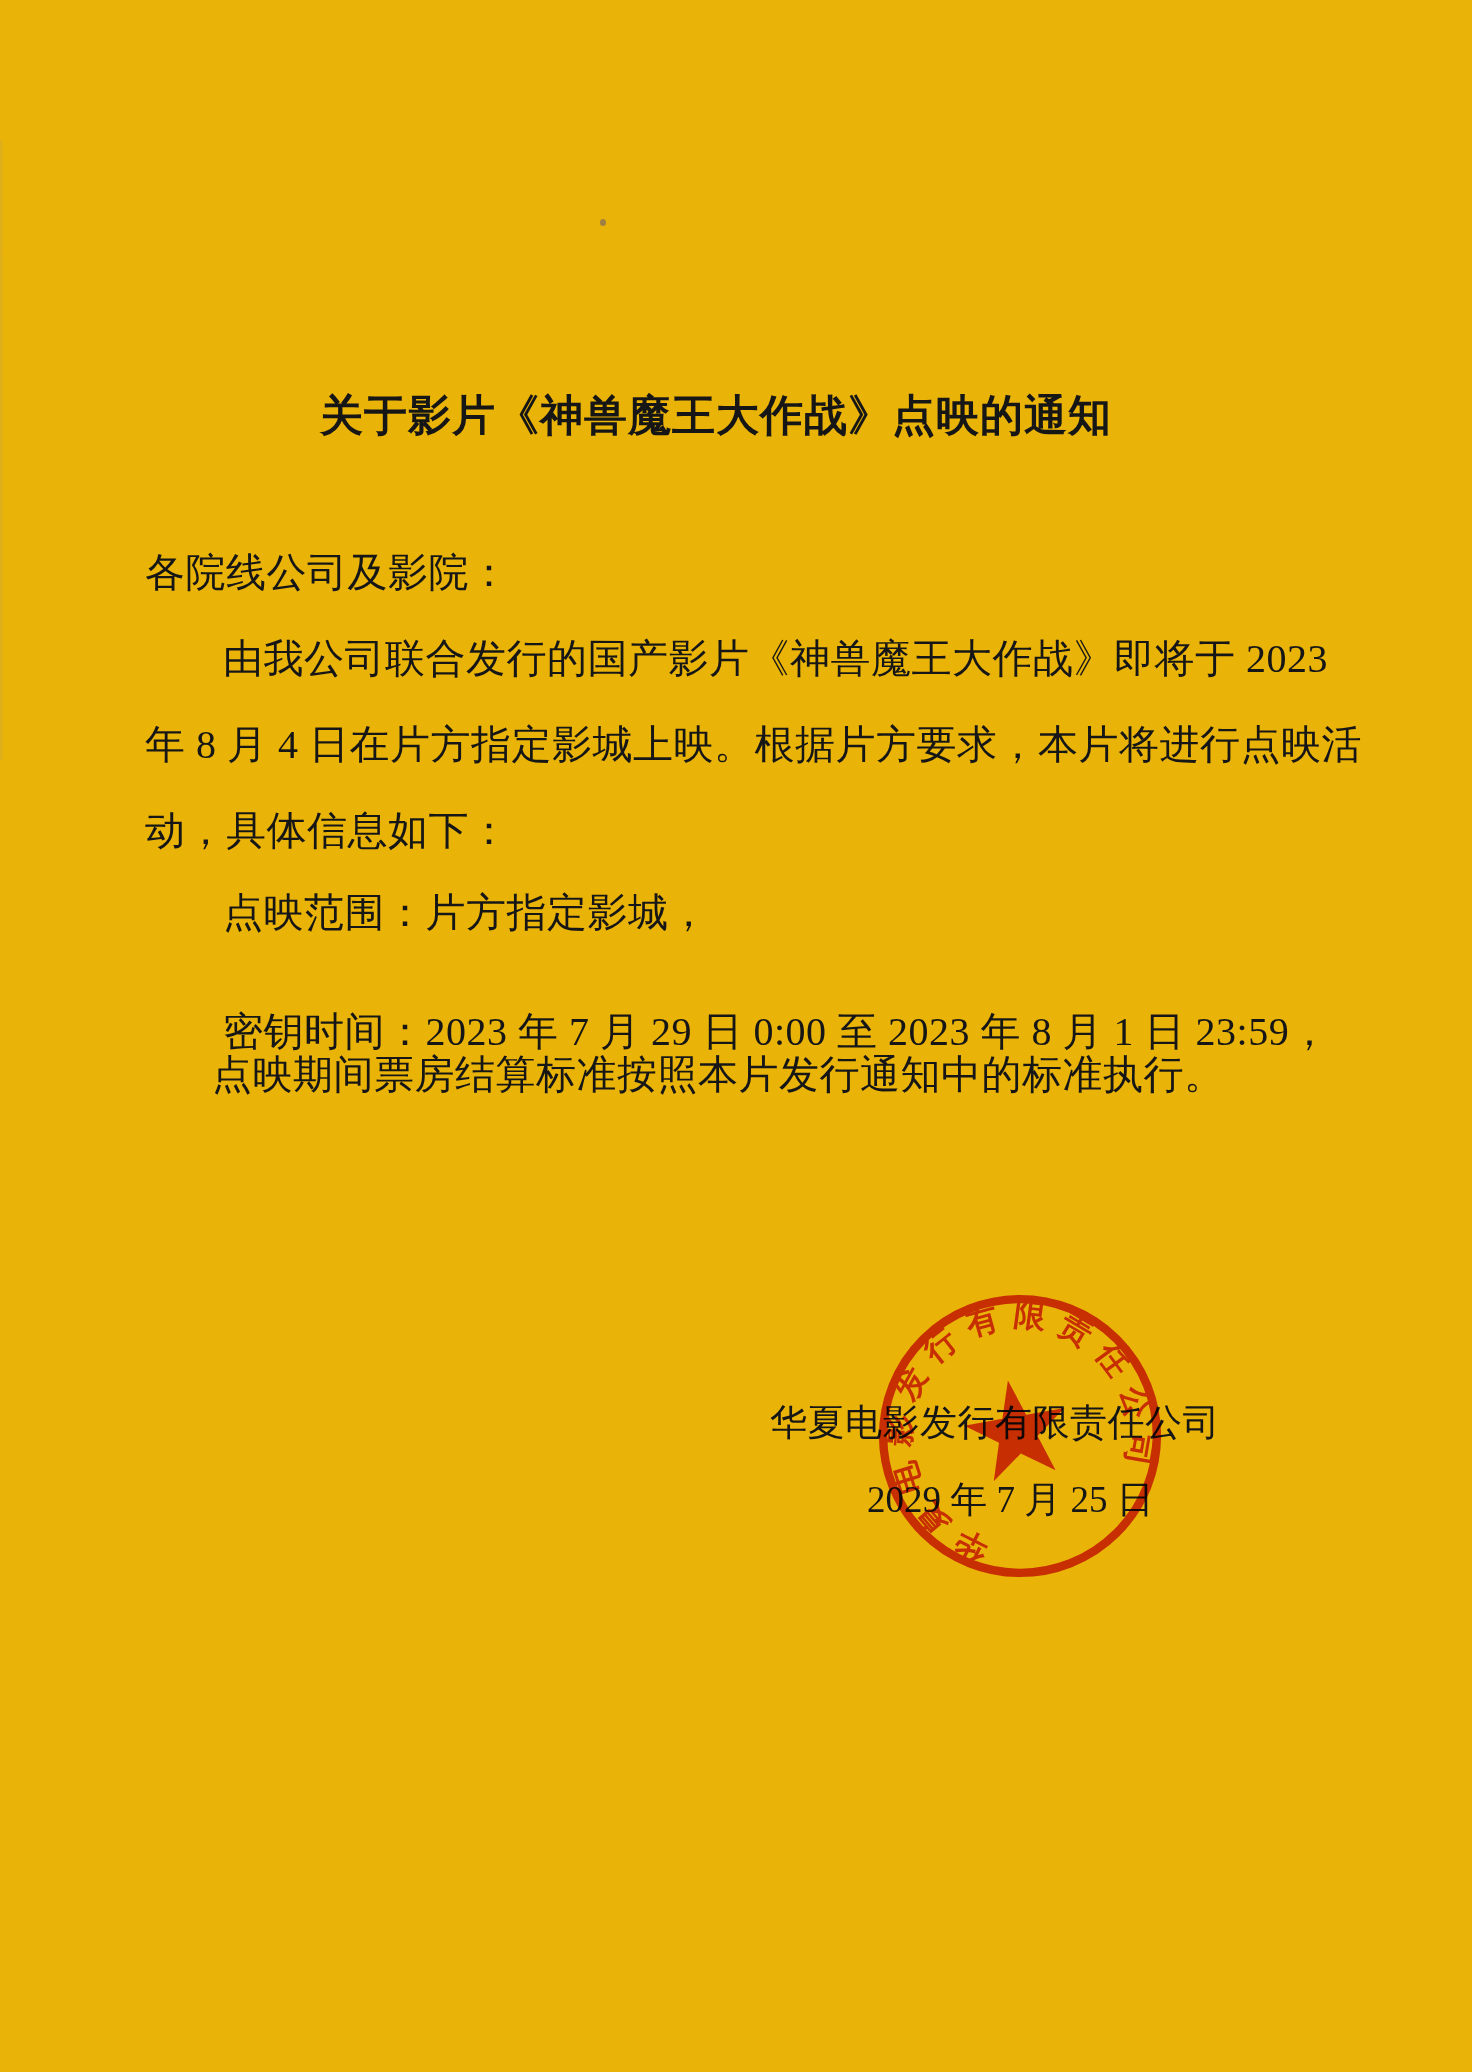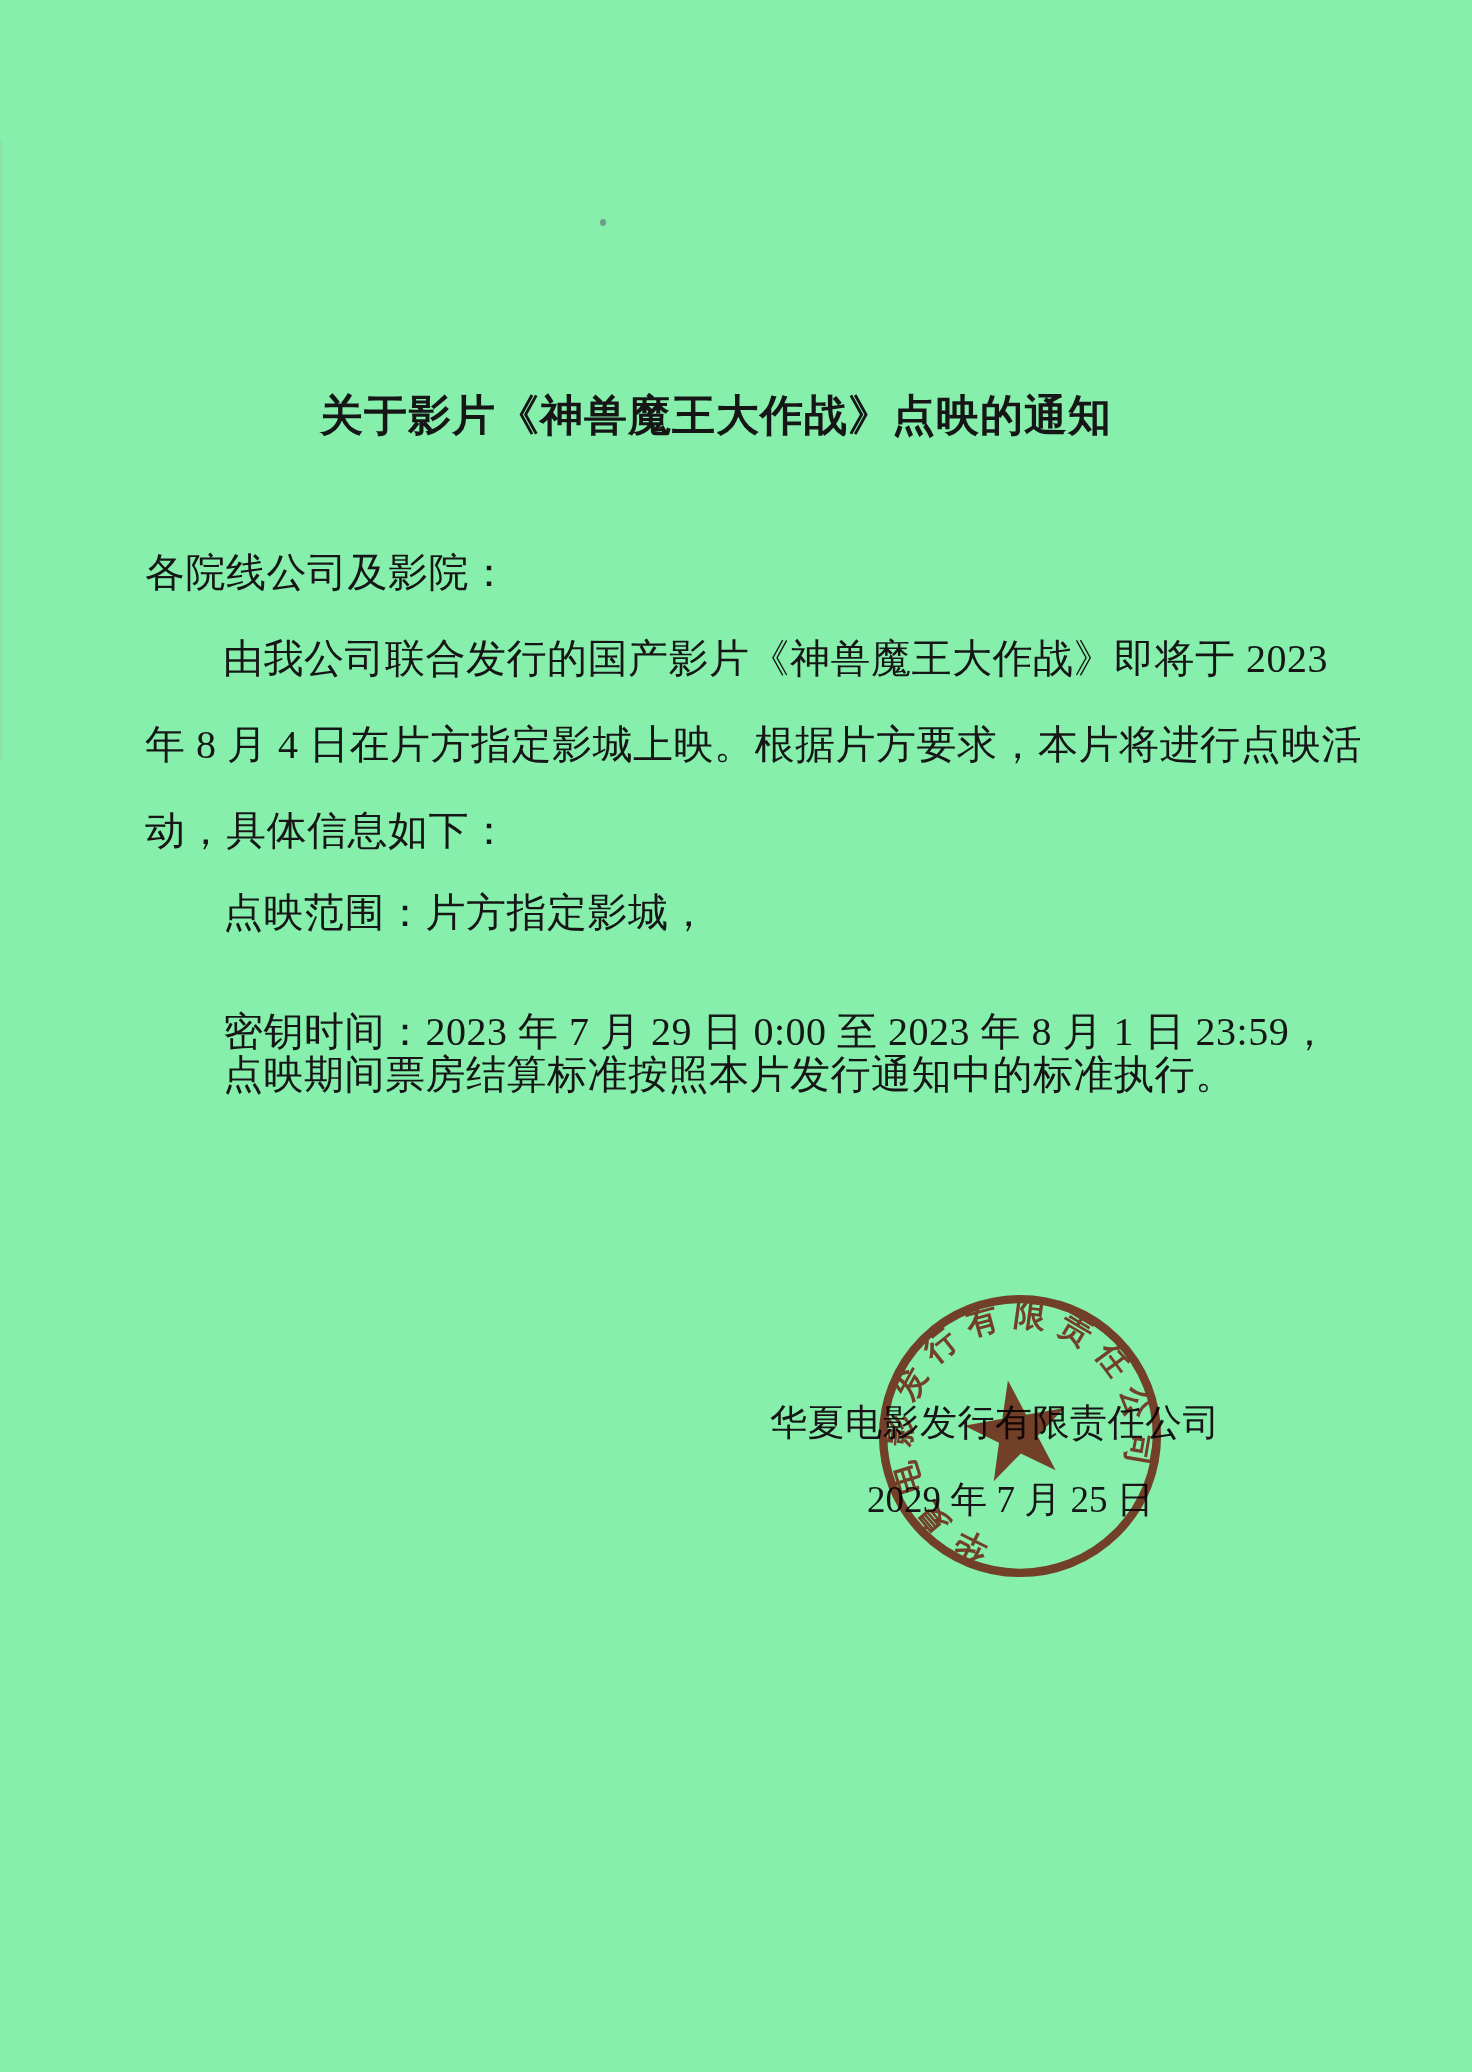--- a/index.html
+++ b/index.html
@@ -1,21 +1,21 @@
 <!DOCTYPE html>
 <html><head>
 <meta charset="utf-8">
 <style>
   html, body { margin: 0; padding: 0; }
   body { background: #ffffff; }
   .page {
     position: relative;
     width: 1472px;
     height: 2072px;
-    background: #86efac;
+    background: #eab308;
     overflow: hidden;
     font-family: "Liberation Serif", "DejaVu Serif", serif;
     color: #161616;
   }
   .edge-shade {
     position: absolute;
     left: 0; top: 140px;
     width: 4px; height: 620px;
     background: linear-gradient(to right, rgba(150,150,155,0.18), rgba(150,150,155,0));
   }
@@ -44,21 +44,21 @@
     line-height: 1.1;
     white-space: nowrap;
     letter-spacing: 0.5px;
   }
   .salutation { top: 551px; }
   .p1 { top: 637px; padding-left: 78px; text-align: center; }
   .p2 { top: 723px; }
   .p3 { top: 809px; }
   .d1 { top: 891px; left: 223px; }
   .d2 { top: 971px; left: 223px; margin-top: 39px; }
-  .d3 { top: 1053px; left: 223px; }
+  .d3 { top: 1053px; left: 212px; }
   .signature {
     position: absolute;
     left: 770px; top: 1403px;
     font-size: 37px;
     line-height: 1.1;
     white-space: nowrap;
     letter-spacing: 0.5px;
   }
   .doc-date {
     position: absolute;

